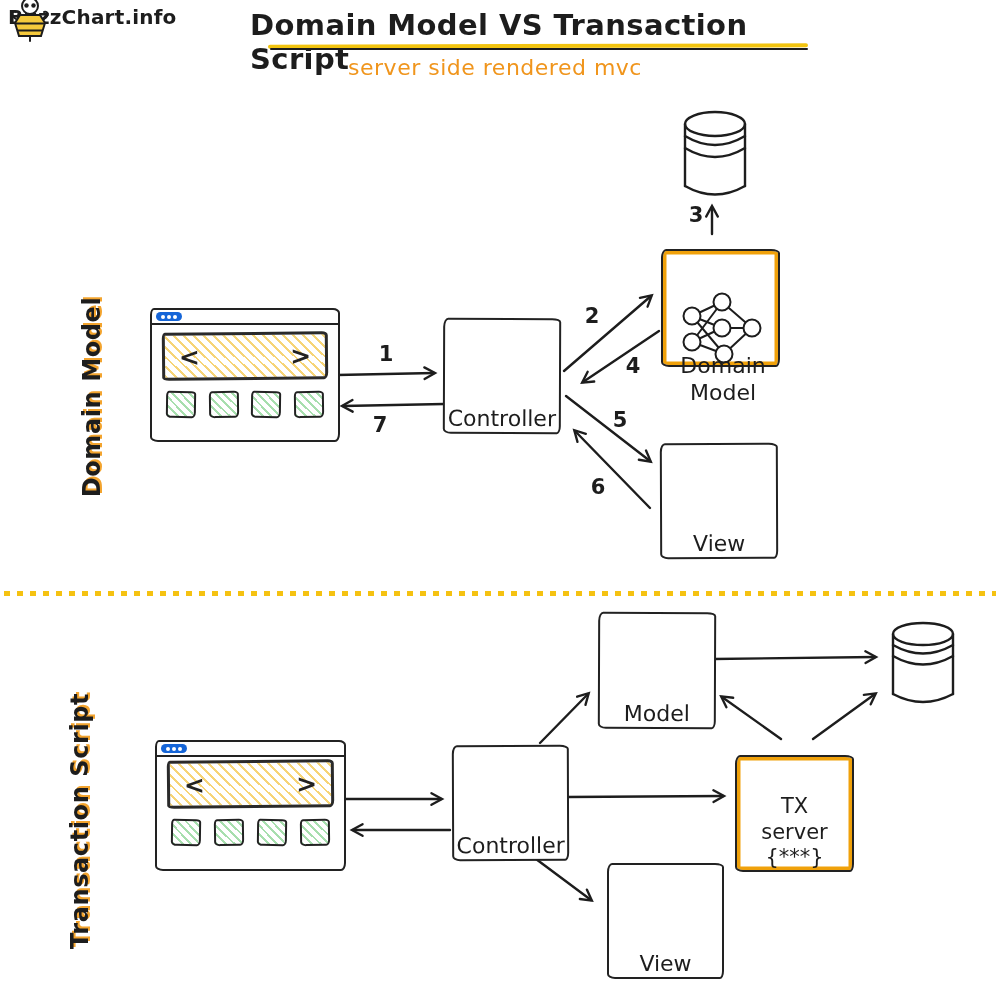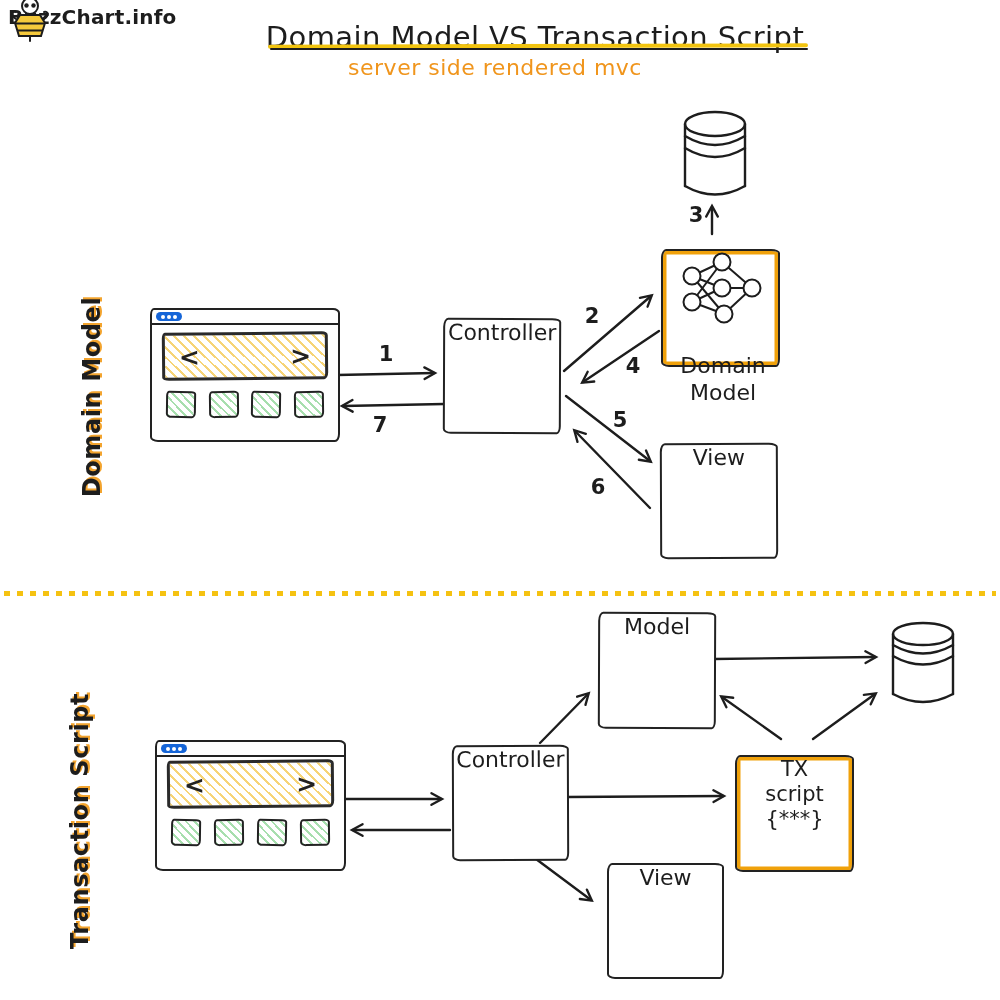--- a/index.html
+++ b/index.html
@@ -2,33 +2,33 @@
 <html><head>
 <meta charset="utf-8">
 <style>
   html,body{margin:0;padding:0;}
   body{font-family:"DejaVu Sans", sans-serif; background:#ffffff;}
   #canvas{position:relative;width:1000px;height:1000px;background:#ffffff;overflow:hidden;color:#1d1d1d;}
 
   
   .logo{position:absolute;left:8px;top:5px;display:flex;align-items:center;gap:4px;}
   .logo-text{font-size:20px;font-weight:600;letter-spacing:0.2px;}
-  .title{position:absolute;left:250px;top:8px;width:570px;text-align:center;font-size:29px;font-weight:normal;letter-spacing:0.4px;margin-top:12px;}
+  .title{position:absolute;left:250px;top:8px;width:570px;font-size:29px;font-weight:bold;letter-spacing:0.4px;}
   .underline-y{position:absolute;left:268px;top:44px;width:540px;height:3.5px;background:#F2C40F;border-radius:2px;transform:rotate(-0.15deg);}
   .underline-b{position:absolute;left:270px;top:48px;width:538px;height:2.2px;background:#1d1d1d;border-radius:2px;}
   .subtitle{position:absolute;left:330px;top:55px;width:330px;text-align:center;font-size:22px;font-weight:400;color:#F0951C;letter-spacing:0.5px;}
 
   
   .vlabel{position:absolute;transform:translate(-50%,-50%) rotate(-90deg);font-size:24px;font-weight:bold;white-space:nowrap;color:#1d1d1d;text-shadow:2px 2px 0 rgba(242,159,35,0.95);letter-spacing:0.6px;}
 
   
   .divider{position:absolute;left:4px;top:591px;width:992px;height:5px;background:repeating-linear-gradient(90deg,#F5C211 0 6px,transparent 6px 13px);}
 
   
-  .sbox{position:absolute;border:2.5px solid #222;background:#fff;display:flex;flex-direction:column;align-items:center;justify-content:flex-start;font-size:22px;color:#1d1d1d;border-radius:5px 9px 4px 8px / 9px 4px 8px 5px;line-height:1.2;}
+  .sbox{position:absolute;border:2.5px solid #222;background:#fff;display:flex;flex-direction:column;align-items:center;justify-content:flex-end;font-size:22px;color:#1d1d1d;border-radius:5px 9px 4px 8px / 9px 4px 8px 5px;line-height:1.2;}
   .accent{box-shadow:inset 0 0 0 3.5px #F0A10A;margin-top:13px;}
   .caption{position:absolute;text-align:center;font-size:22px;line-height:27px;}
   .step{position:absolute;transform:translate(-50%,-50%);font-size:21px;font-weight:600;}
 
   
   .browser{position:absolute;border:2.5px solid #222;border-radius:4px 7px 5px 8px / 7px 5px 8px 5px;background:#fff;}
   .b-bar{height:13px;border-bottom:2px solid #222;display:flex;align-items:center;padding-left:4px;}
   .b-badge{width:26px;height:9px;background:#1565D8;border-radius:5px;display:flex;align-items:center;justify-content:center;gap:2px;}
   .b-badge i{width:4px;height:4px;background:#fff;border-radius:50%;display:block;}
   .b-carousel{position:absolute;left:10px;right:10px;top:22px;height:48px;border:3px solid #2a2a2a;border-radius:3px 6px 4px 7px / 6px 4px 7px 3px;transform:rotate(-0.6deg);background:repeating-linear-gradient(45deg, rgba(245,205,95,0.85) 0 2px, rgba(255,255,255,0) 2px 7px);display:flex;align-items:center;justify-content:space-between;padding:0 14px;font-size:25px;font-weight:bold;color:#222;box-sizing:border-box;}
@@ -186,21 +186,21 @@
   <div class="sbox" style="left:452px;top:745px;width:113px;height:112px;transform:rotate(-0.2deg);">
     <span>Controller</span>
   </div>
 
   <div class="sbox" style="left:598px;top:612px;width:114px;height:113px;transform:rotate(0.2deg);">
     <span>Model</span>
   </div>
 
   <div class="sbox accent" style="left:735px;top:742px;width:115px;height:113px;font-size:21px;">
     <span>TX</span>
-    <span>script</span>
+    <span>server</span>
     <span>{***}</span>
   </div>
 
   <svg width="68" height="92" viewBox="0 0 66 92" style="left:889px;top:618px;">
     <g stroke="#1d1d1d" stroke-width="2.4" fill="none" stroke-linecap="round">
       <path d="M3,16 V76"></path>
         <path d="M63,16 V76"></path>
       <ellipse cx="33" cy="16" rx="30" ry="11"></ellipse>
       <path d="M3,27 q30,17 60,0"></path>
       <path d="M3,38 q30,17 60,0"></path>

